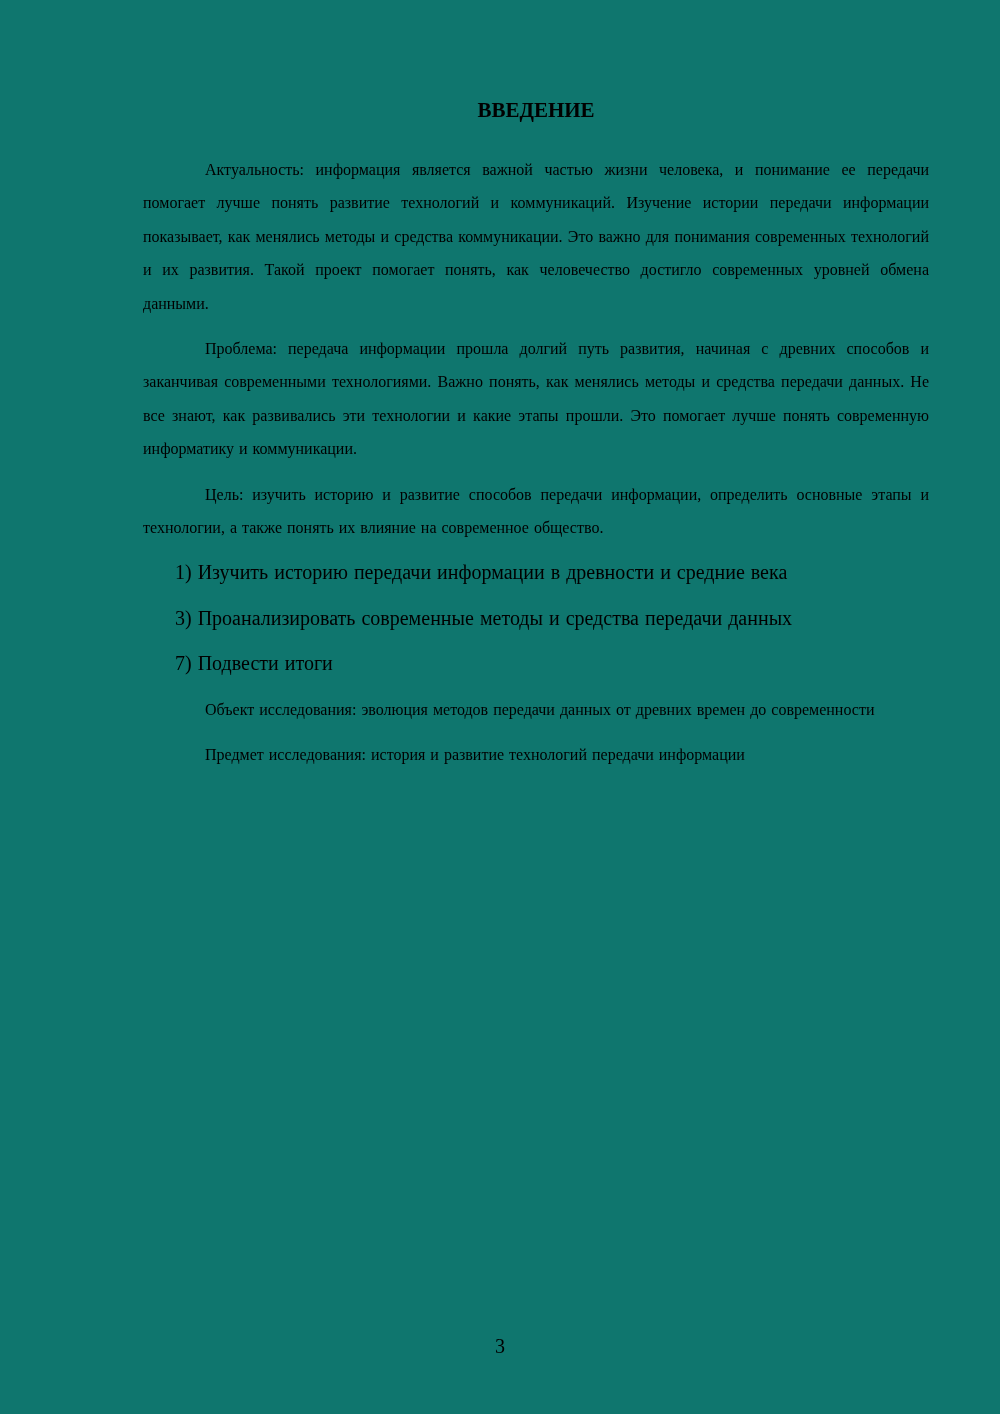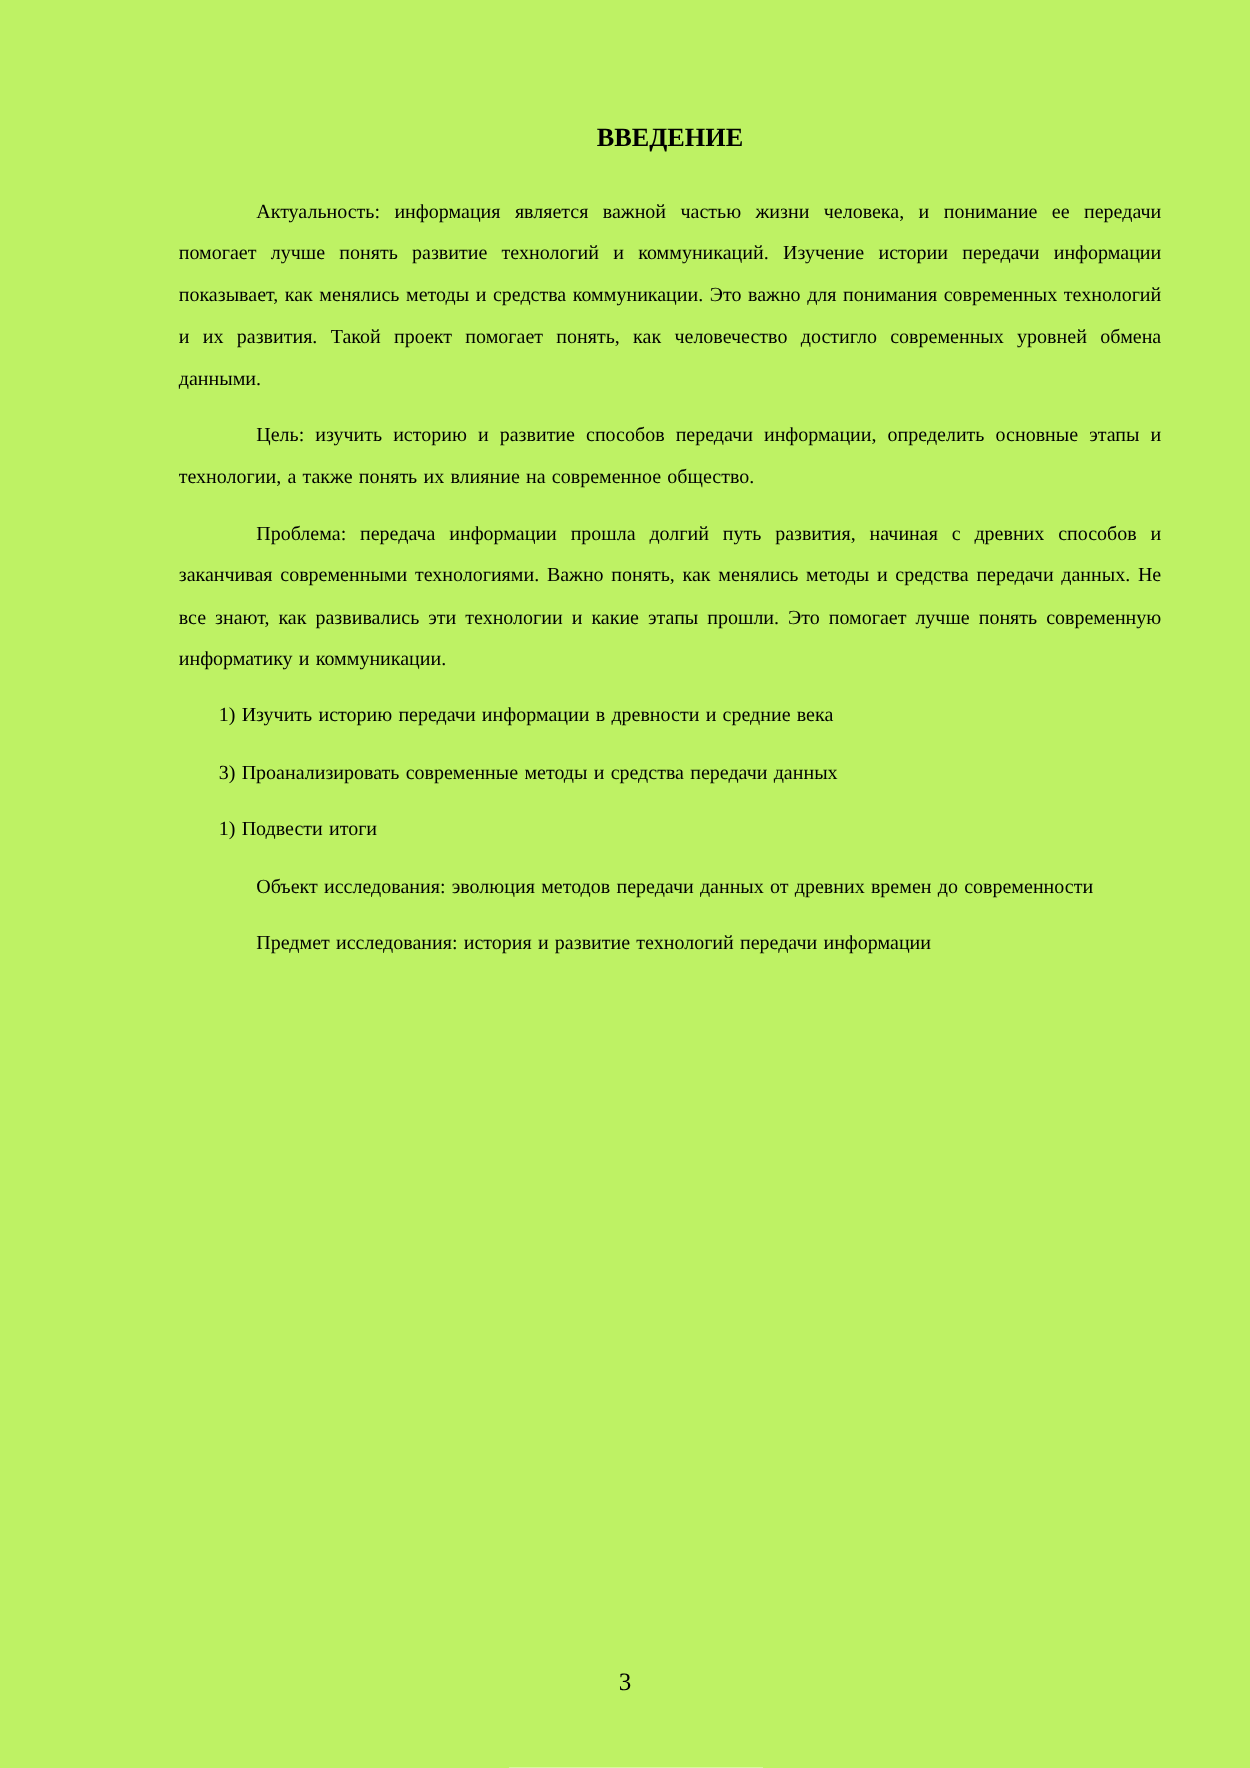--- a/index.html
+++ b/index.html
@@ -12,21 +12,21 @@
       height: 1414px;
       font-family: "Liberation Serif", "DejaVu Serif", serif;
       color: #000000;
       position: relative;
       overflow: hidden;
     }
     .page {
       position: relative;
       width: 1000px;
       height: 1414px;
-      background: #bef264;
+      background: #0f766e;
     }
     .content {
       position: absolute;
       left: 143px;
       top: 96px;
       width: 786px;
     }
     .title {
       font-size: 21px;
       font-weight: bold;
@@ -36,21 +36,21 @@
     }
     .para {
       font-size: 16px;
       line-height: 33.4px;
       text-align: justify;
       text-indent: 62px;
       margin: 0 0 12px 0;
       word-spacing: 1px;
     }
     .task {
-      font-size: 16px;
+      font-size: 20px;
       line-height: 33.4px;
       text-align: justify;
       text-indent: 32px;
       margin: 0 0 12px 0;
       word-spacing: 1px;
     }
     .page-number {
       position: absolute;
       left: 0;
       top: 1332px;
@@ -63,32 +63,32 @@
 </head>
 <body>
 
 <div class="page">
   <div class="content">
 
     <h1 class="title">ВВЕДЕНИЕ</h1>
 
     <p class="para">Актуальность: информация является важной частью жизни человека, и понимание ее передачи помогает лучше понять развитие технологий и коммуникаций. Изучение истории передачи информации показывает, как менялись методы и средства коммуникации. Это важно для понимания современных технологий и их развития. Такой проект помогает понять, как человечество достигло современных уровней обмена данными.</p>
 
+    <p class="para">Проблема: передача информации прошла долгий путь развития, начиная с древних способов и заканчивая современными технологиями. Важно понять, как менялись методы и средства передачи данных. Не все знают, как развивались эти технологии и какие этапы прошли. Это помогает лучше понять современную информатику и коммуникации.</p>
+
     <p class="para">Цель: изучить историю и развитие способов передачи информации, определить основные этапы и технологии, а также понять их влияние на современное общество.</p>
-
-    <p class="para">Проблема: передача информации прошла долгий путь развития, начиная с древних способов и заканчивая современными технологиями. Важно понять, как менялись методы и средства передачи данных. Не все знают, как развивались эти технологии и какие этапы прошли. Это помогает лучше понять современную информатику и коммуникации.</p>
 
 
     <p class="task">1) Изучить историю передачи информации в древности и средние века</p>
 
 
     <p class="task">3) Проанализировать современные методы и средства передачи данных</p>
 
 
-    <p class="task">1) Подвести итоги</p>
+    <p class="task">7) Подвести итоги</p>
 
     <p class="para">Объект исследования: эволюция методов передачи данных от древних времен до современности</p>
 
     <p class="para">Предмет исследования: история и развитие технологий передачи информации</p>
 
 
   </div>
 
   <div class="page-number">3</div>
 </div>

